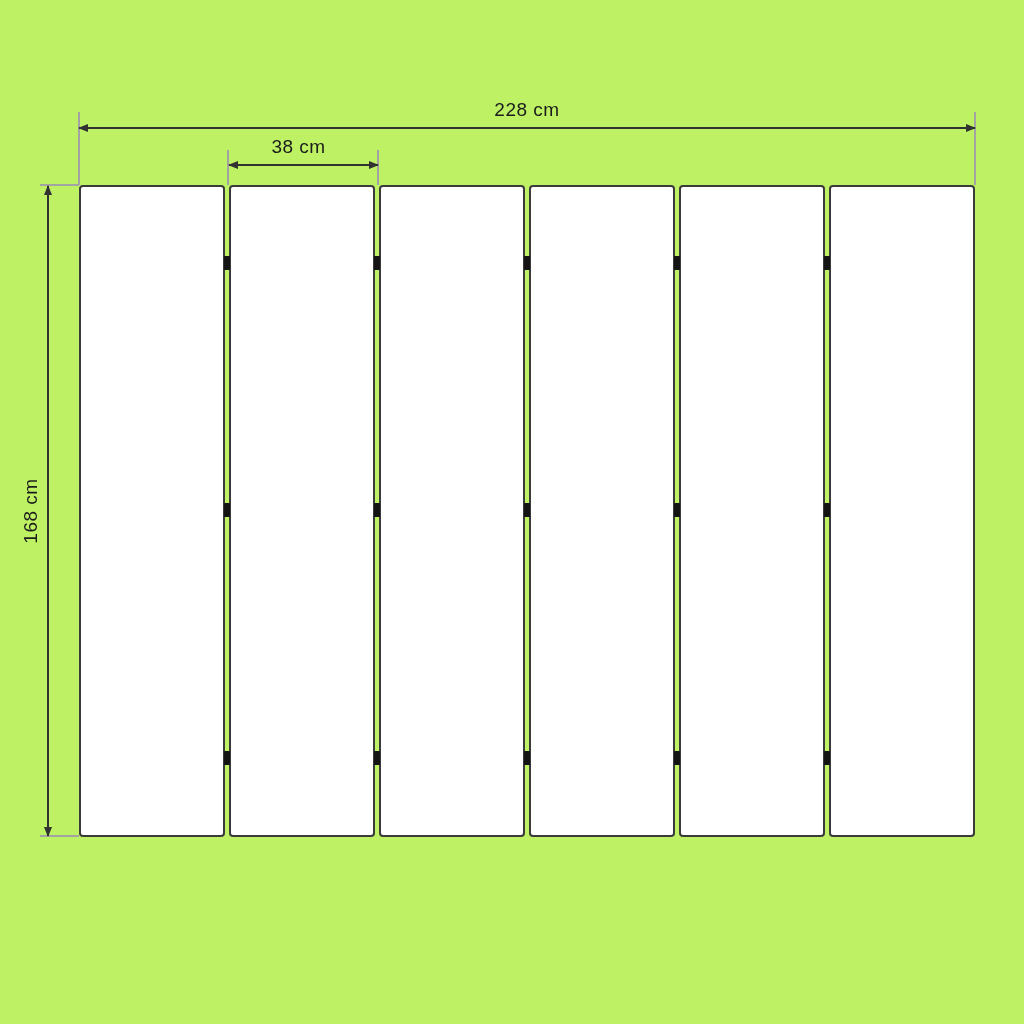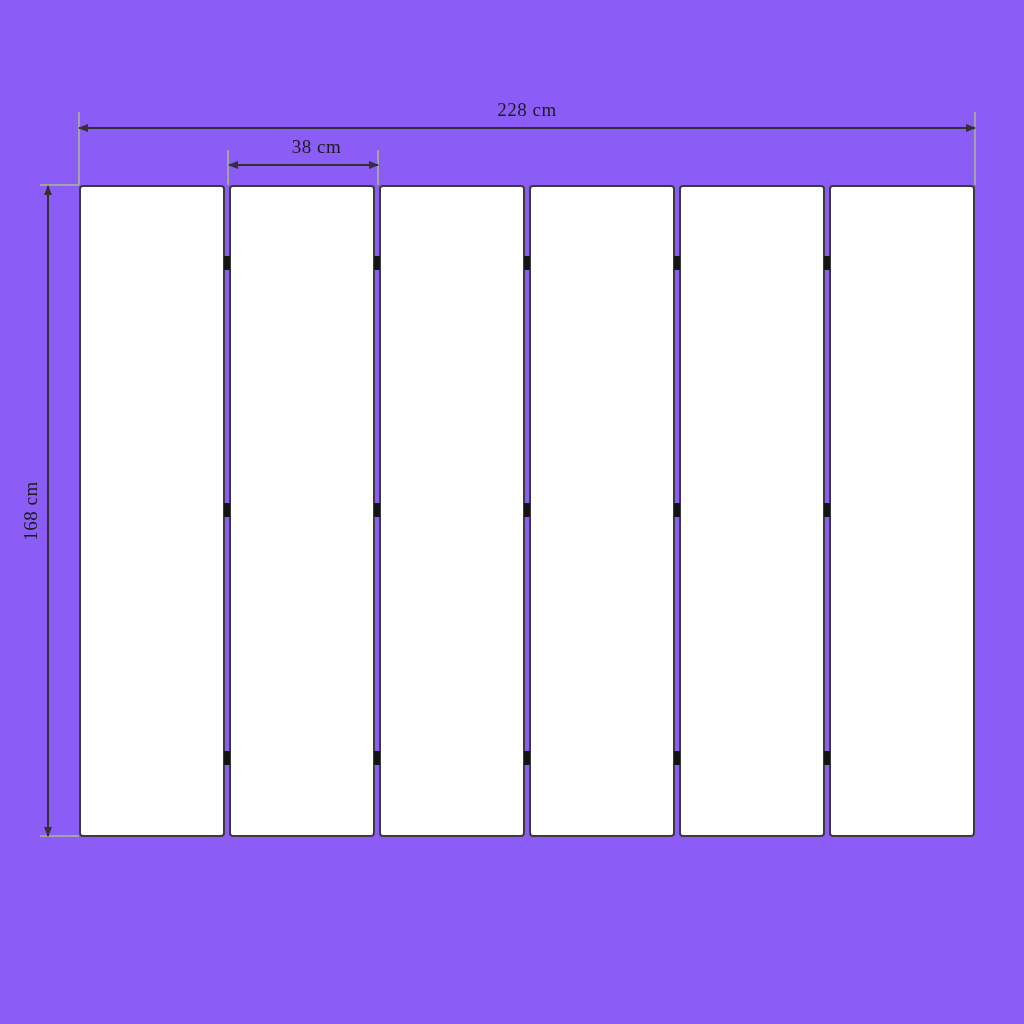--- a/index.html
+++ b/index.html
@@ -1,20 +1,20 @@
 <!DOCTYPE html>
 <html><head>
 <meta charset="utf-8">
 <style>
   html,body{margin:0;padding:0;background:#ffffff;}
   .canvas{
     position:relative;
     width:1024px;height:1024px;
-    background:#8b5cf6;
-    font-family:Liberation Serif, serif;
+    background:#bef264;
+    font-family:Liberation Sans, sans-serif;
     overflow:hidden;
   }
   
   .panels-area{
     position:absolute;
     left:79px;top:185px;width:896px;height:652px;
     display:flex;gap:4px;
   }
   .panel{
     flex:1;
@@ -57,21 +57,21 @@
   .dim-label{
     position:absolute;
     color:#1c1c1c;
     font-size:19px;
     line-height:1.2;
     letter-spacing:0.5px;
     text-align:center;
     white-space:nowrap;
   }
   .dim-label.total{left:79px;top:99px;width:896px;}
-  .dim-label.panel-w{left:242px;top:136px;width:149px;}
+  .dim-label.panel-w{left:224px;top:136px;width:149px;}
   .dim-label.height-l{
     left:31px;top:511px;
     transform:translate(-50%,-50%) rotate(-90deg);
   }
   
   .ext-total-left {left:78px;top:112px;width:2px;height:73px;}
   .ext-total-right{left:974px;top:112px;width:2px;height:73px;}
   .ext-panel-left {left:227px;top:150px;width:2px;height:35px;}
   .ext-panel-right{left:377px;top:150px;width:2px;height:35px;}
   .ext-height-top {left:40px;top:184px;width:39px;height:2px;}

